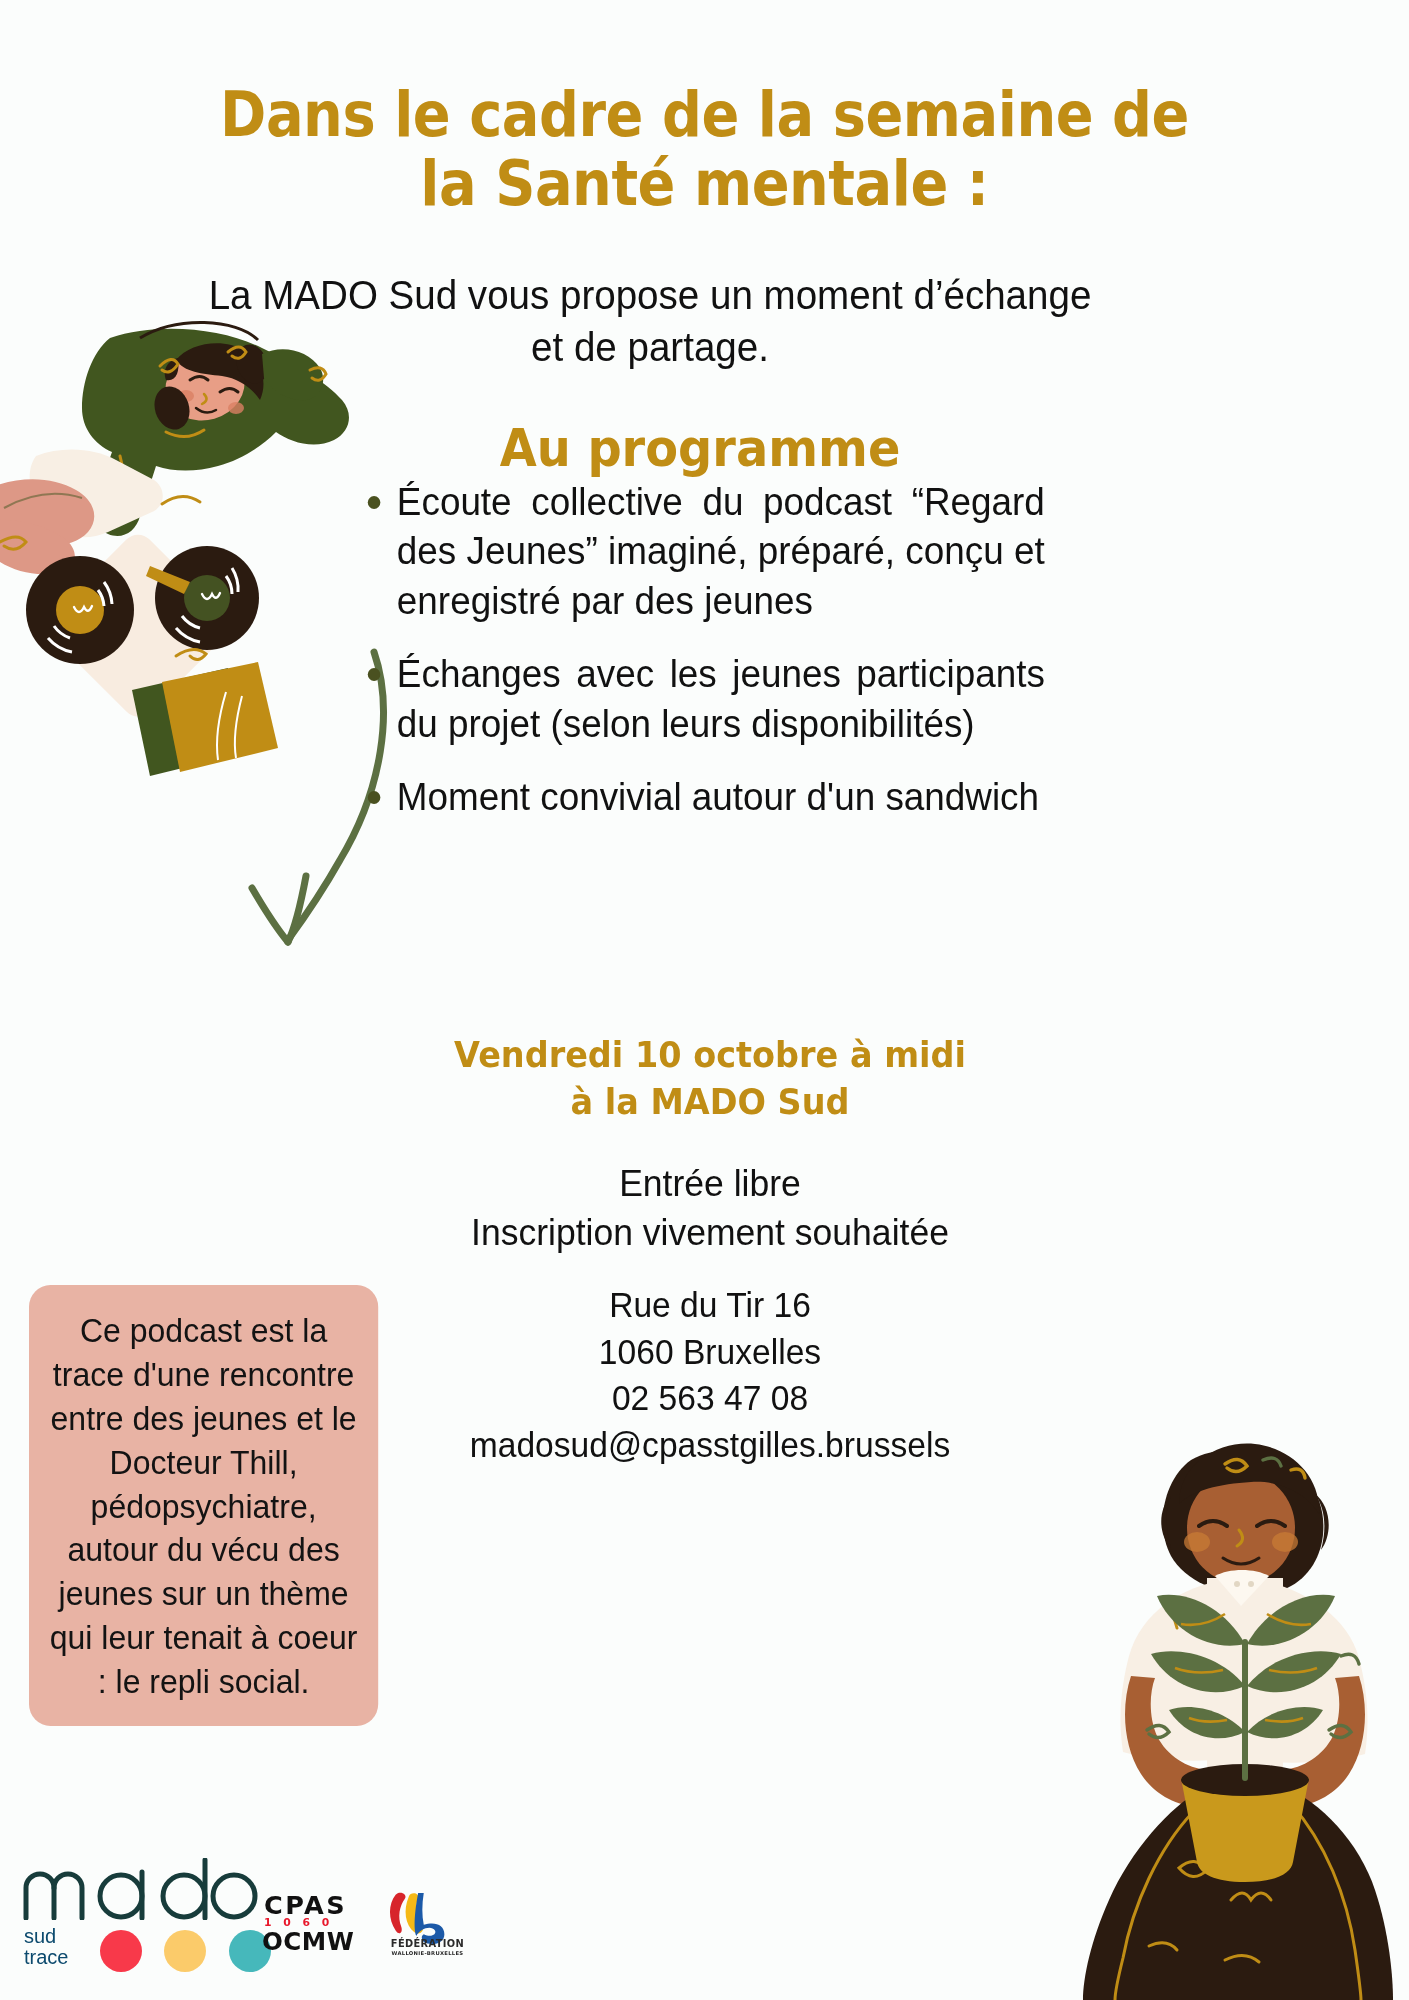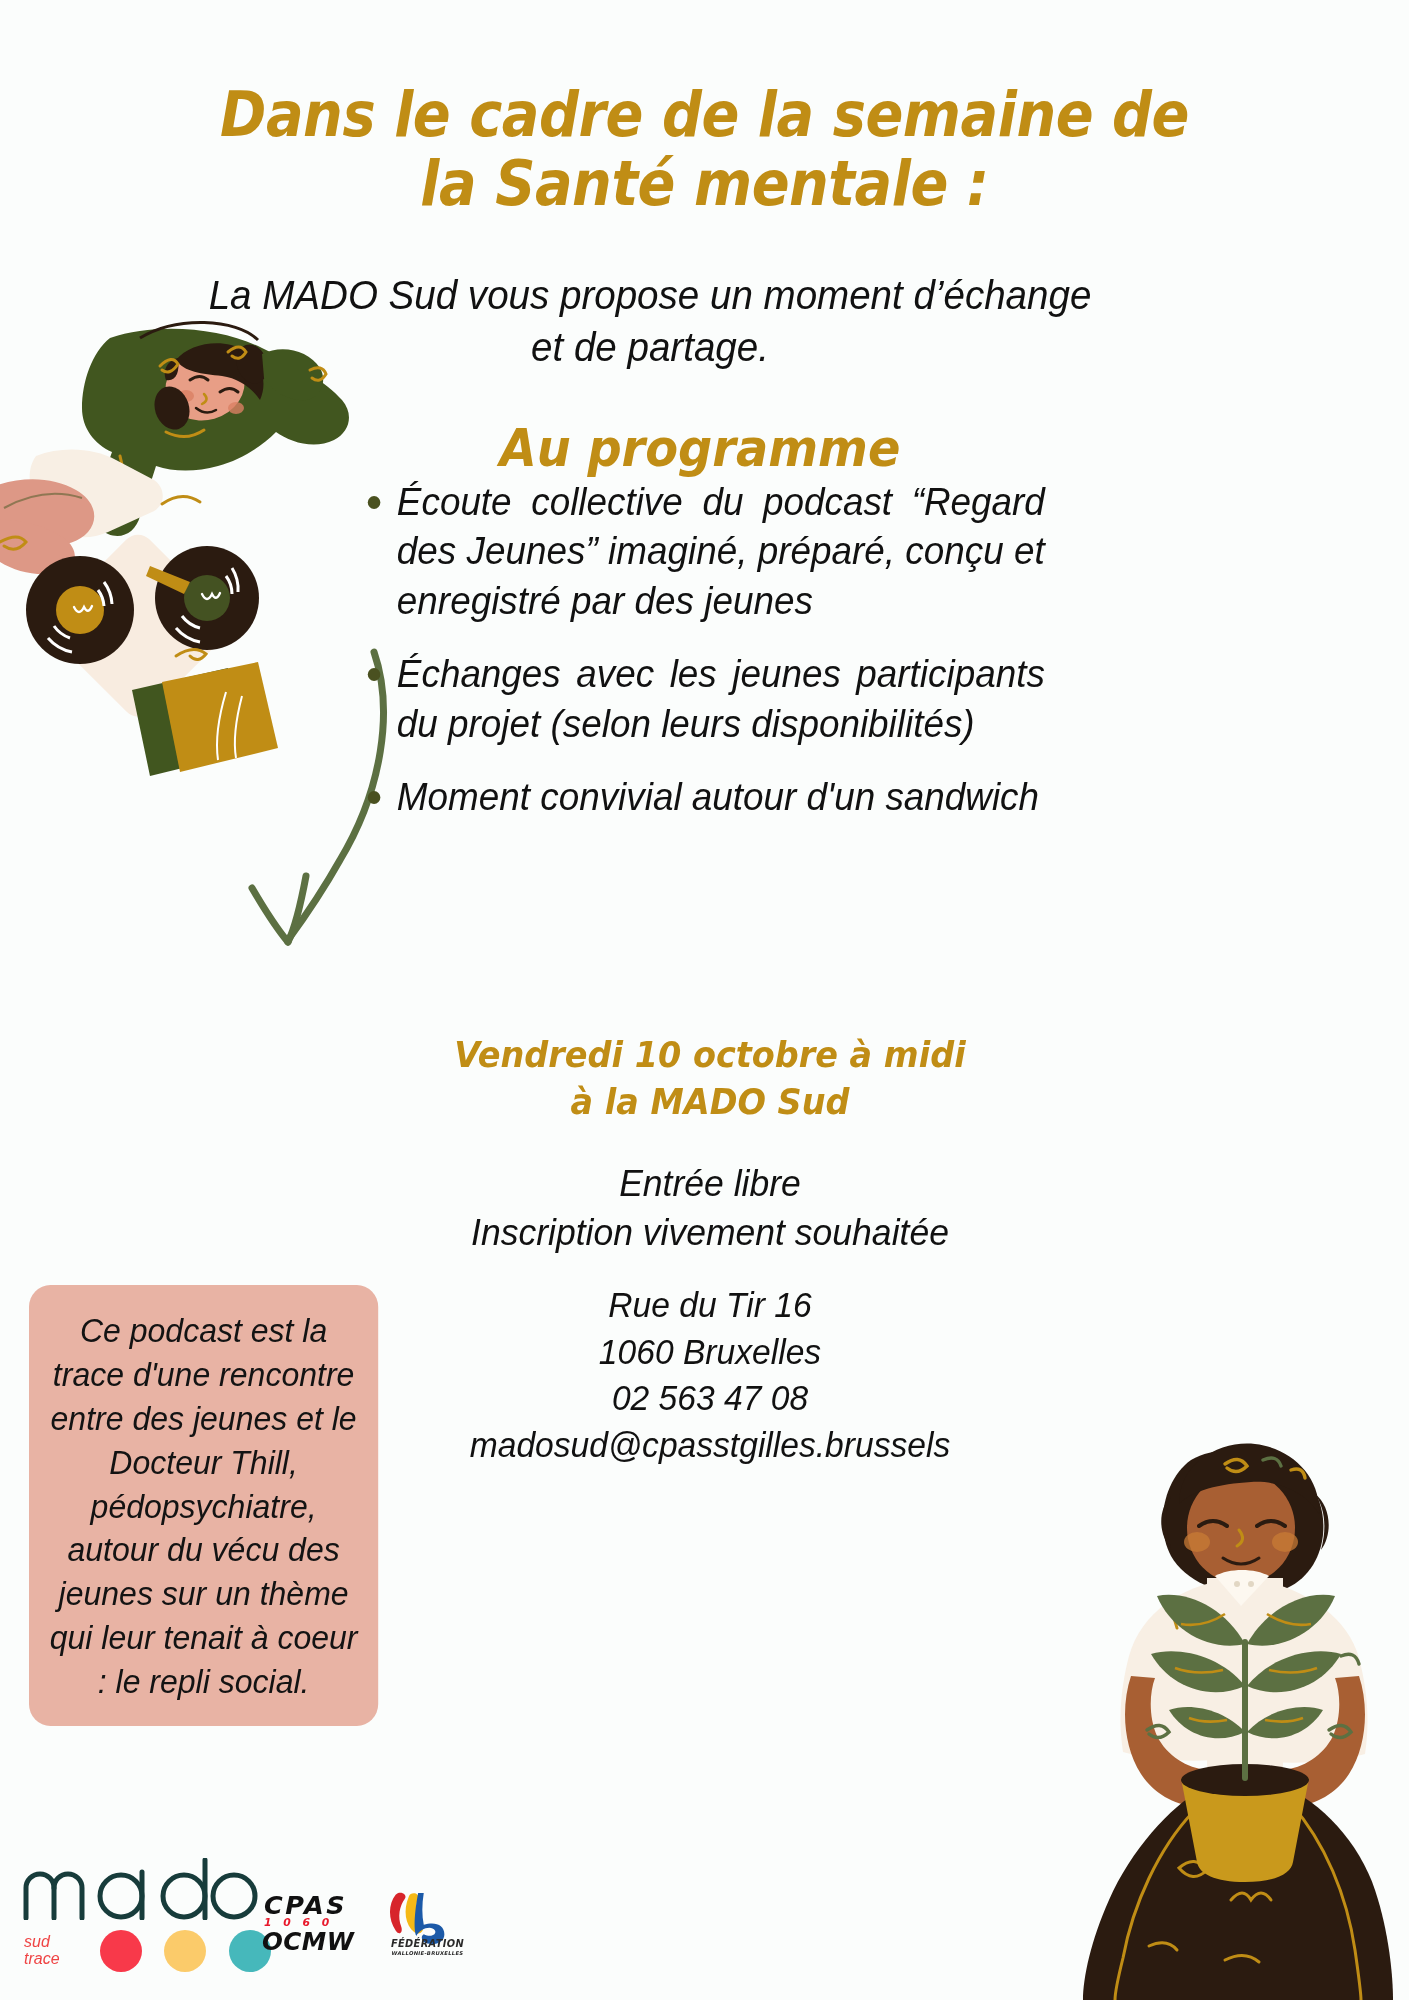--- a/index.html
+++ b/index.html
@@ -2,21 +2,21 @@
 <html><head>
 <meta charset="utf-8">
 <style>
   html,body{margin:0;padding:0;}
   body{
     width:1409px;height:2000px;
     background:#fbfdfc;
     font-family:"Liberation Sans", sans-serif;
     position:relative;overflow:hidden;
   }
-  .poster{position:relative;width:1150px;height:2000px;background:#fbfdfc;font-style:italic;}
+  .poster{position:relative;width:1150px;height:2000px;background:#fbfdfc;}
 
   
   .title{
     position:absolute;left:0;top:38px;width:1409px;
     text-align:center;
     color:#c08d15;
     font-family:"DejaVu Sans", sans-serif;
     font-weight:bold;
     font-size:62px;
     line-height:1.12;
@@ -104,22 +104,22 @@
     position:absolute;left:390px;top:1282px;width:640px;
     text-align:center;color:#111;
     font-size:35px;line-height:1.33;
     transform:scaleX(0.96);
   }
 
   
   .logos{position:absolute;left:0;top:1840px;width:640px;height:160px;}
 
   .mado-logo{position:absolute;left:18px;top:18px;}
-  .mado-sub{position:absolute;left:24px;top:94px;
-     font-size:16px;color:#ef4444;line-height:1.05;font-family:"Liberation Sans",sans-serif;}
+  .mado-sub{position:absolute;left:24px;top:86px;
+     font-size:20px;color:#0c4a6e;line-height:1.05;font-family:"Liberation Sans",sans-serif;}
   .dots{position:absolute;left:100px;top:90px;}
   .dot{width:42px;height:42px;border-radius:50%;display:inline-block;margin-right:18px;}
 
   .cpas{position:absolute;left:262px;top:48px;width:110px;}
   .fwb{position:absolute;left:375px;top:45px;width:105px;}
 
   
   .illus{position:absolute;pointer-events:none;}
 </style>
 </head>

